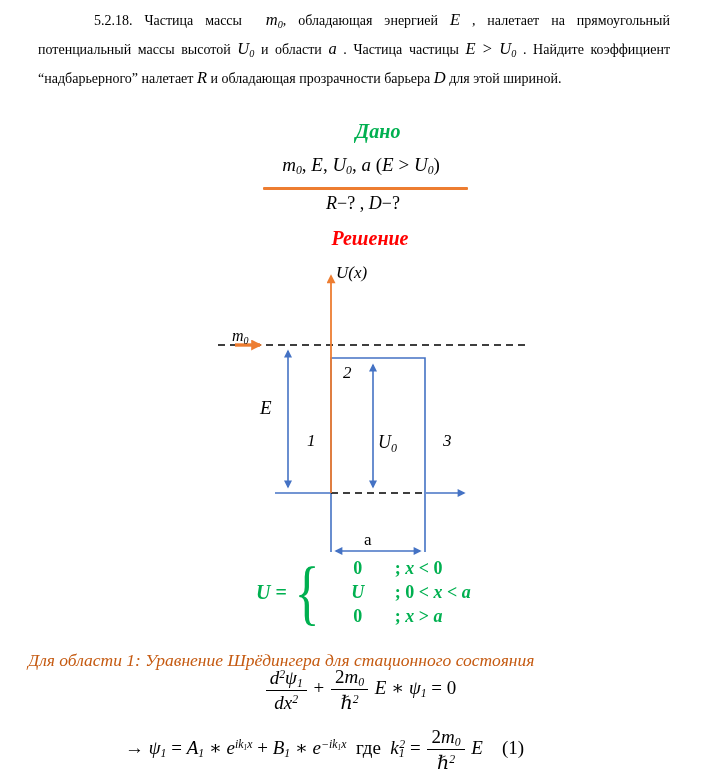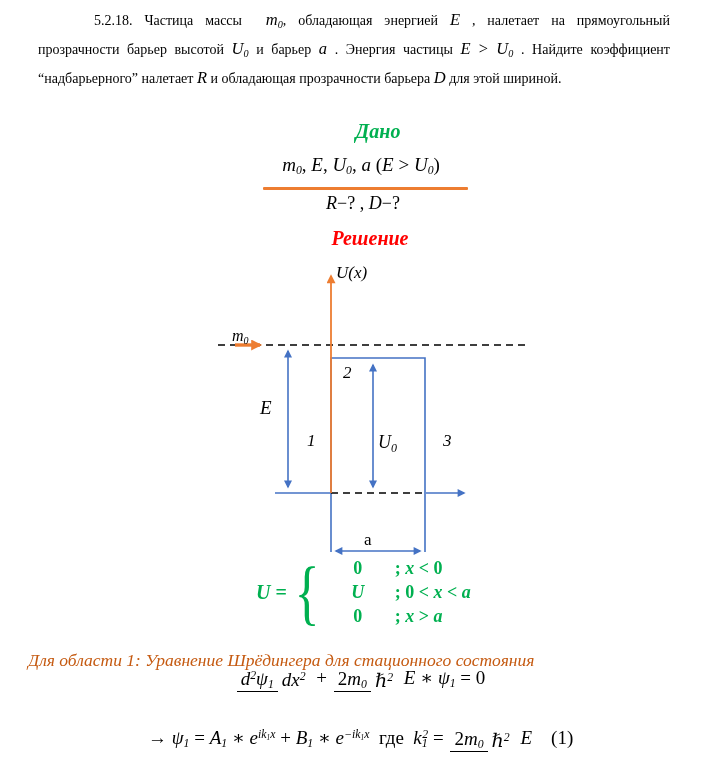--- a/index.html
+++ b/index.html
@@ -38,31 +38,31 @@
   .pw-row{display:flex;line-height:24px;}
   .pw-val{display:inline-block;width:46px;text-align:center;}
   .pw-cond{margin-left:14px;}
   
   .region-heading{position:absolute;left:28px;top:650px;font-size:17.5px;font-style:italic;color:#C55A11;}
   
   .eq span{white-space:pre;}
   .eq{font-size:19px;}
   .eqc-wrap{position:absolute;left:0;top:666px;width:100%;text-align:center;transform:translateX(7px);}
   .eqc-wrap .eq{display:inline-block;}
-  .eq-d{position:absolute;left:148px;top:726px;}
-  .frac{display:inline-flex;flex-direction:row;text-align:center;vertical-align:middle;margin:0 2px;}
+  .eq-d{position:absolute;left:125px;top:726px;}
+  .frac{display:inline-flex;flex-direction:column;text-align:center;vertical-align:middle;margin:0 2px;}
   .frac .num{display:block;padding:0 4px 1px;border-bottom:1.4px solid #000;}
   .frac .den{display:block;padding:1px 4px 0;}
 </style>
 </head>
 <body>
 
 <div class="problem">
   <div class="pline just first rich"><span>5.2.18.  Частица  массы &nbsp;</span><span class="it mt">m<sub>0</sub></span><span>,  обладающая  энергией  </span><span class="it mt">E</span><span> ,  налетает  на  прямоугольный</span></div>
-  <div class="pline just rich"><span>прозрачности  барьер высотой </span><span class="it mt">U<sub>0</sub></span><span> и барьер </span><span class="it mt">a</span><span> . Энергия частицы </span><span class="it mt">E</span><span class="mt"> &gt; </span><span class="it mt">U<sub>0</sub></span><span> . Найдите коэффициент</span></div>
+  <div class="pline just rich"><span>потенциальный  массы высотой </span><span class="it mt">U<sub>0</sub></span><span> и области </span><span class="it mt">a</span><span> . Частица частицы </span><span class="it mt">E</span><span class="mt"> &gt; </span><span class="it mt">U<sub>0</sub></span><span> . Найдите коэффициент</span></div>
   <div class="pline rich"><span>“надбарьерного” налетает </span><span class="it mt">R</span><span> и обладающая прозрачности барьера </span><span class="it mt">D</span><span> для этой шириной.</span></div>
 </div>
 
 <div class="cblock h-given">Дано</div>
 <div class="cblock given-expr rich"><span class="it">m<sub>0</sub></span><span>, </span><span class="it">E</span><span>, </span><span class="it">U<sub>0</sub></span><span>, </span><span class="it">a</span><span> (</span><span class="it">E</span><span> &gt; </span><span class="it">U<sub>0</sub></span><span>)</span></div>
 <div class="divider"></div>
 <div class="cblock answer rich"><span class="it">R</span><span>−? , </span><span class="it">D</span><span>−?</span></div>
 <div class="cblock h-solution">Решение</div>
 
 <svg class="diagram" width="330" height="300" viewBox="0 0 330 300">

